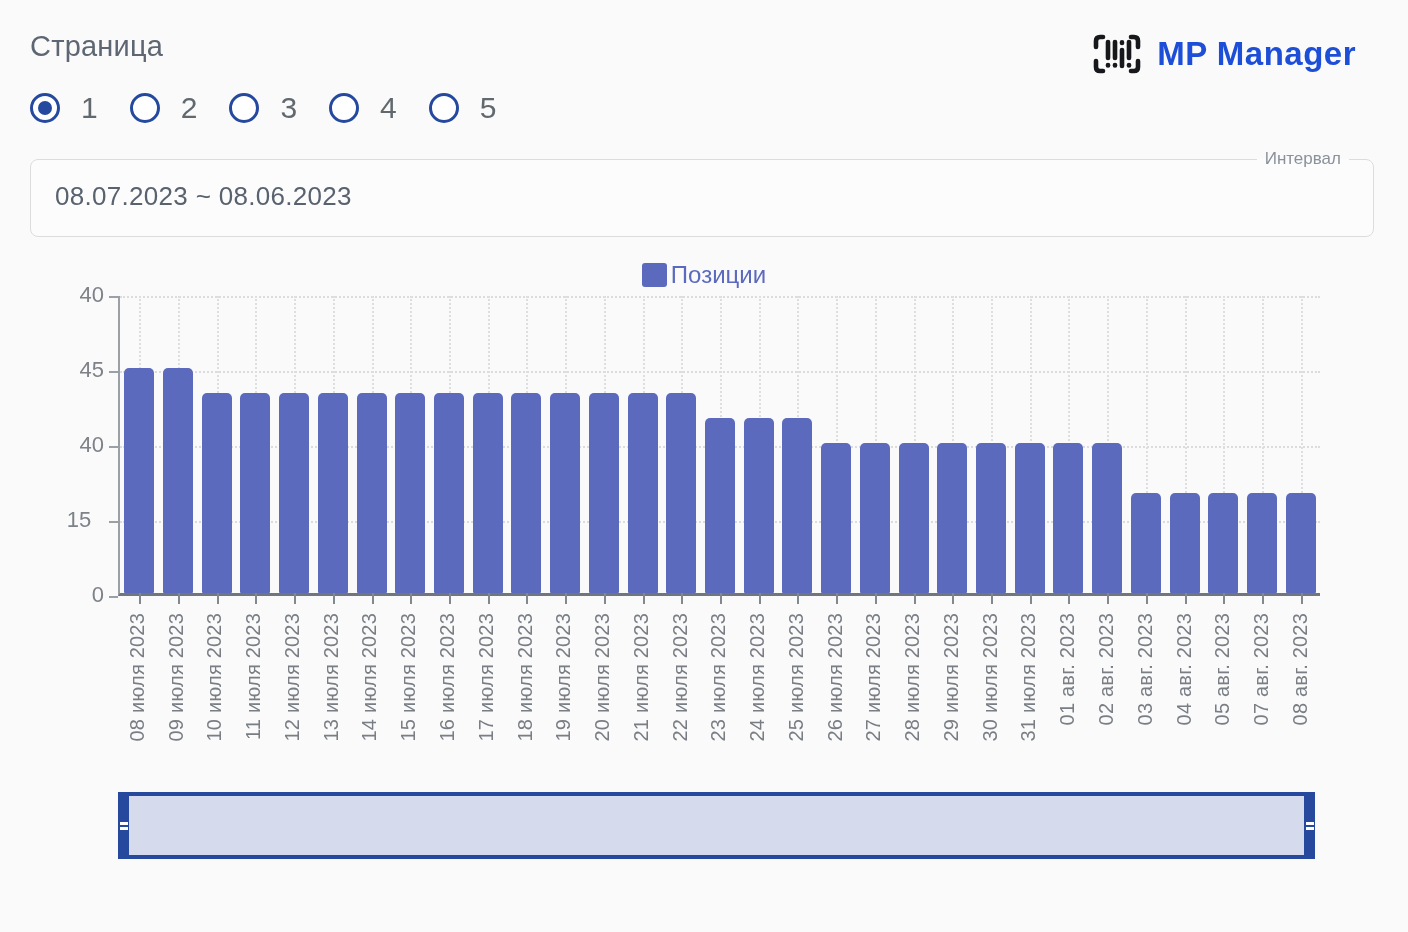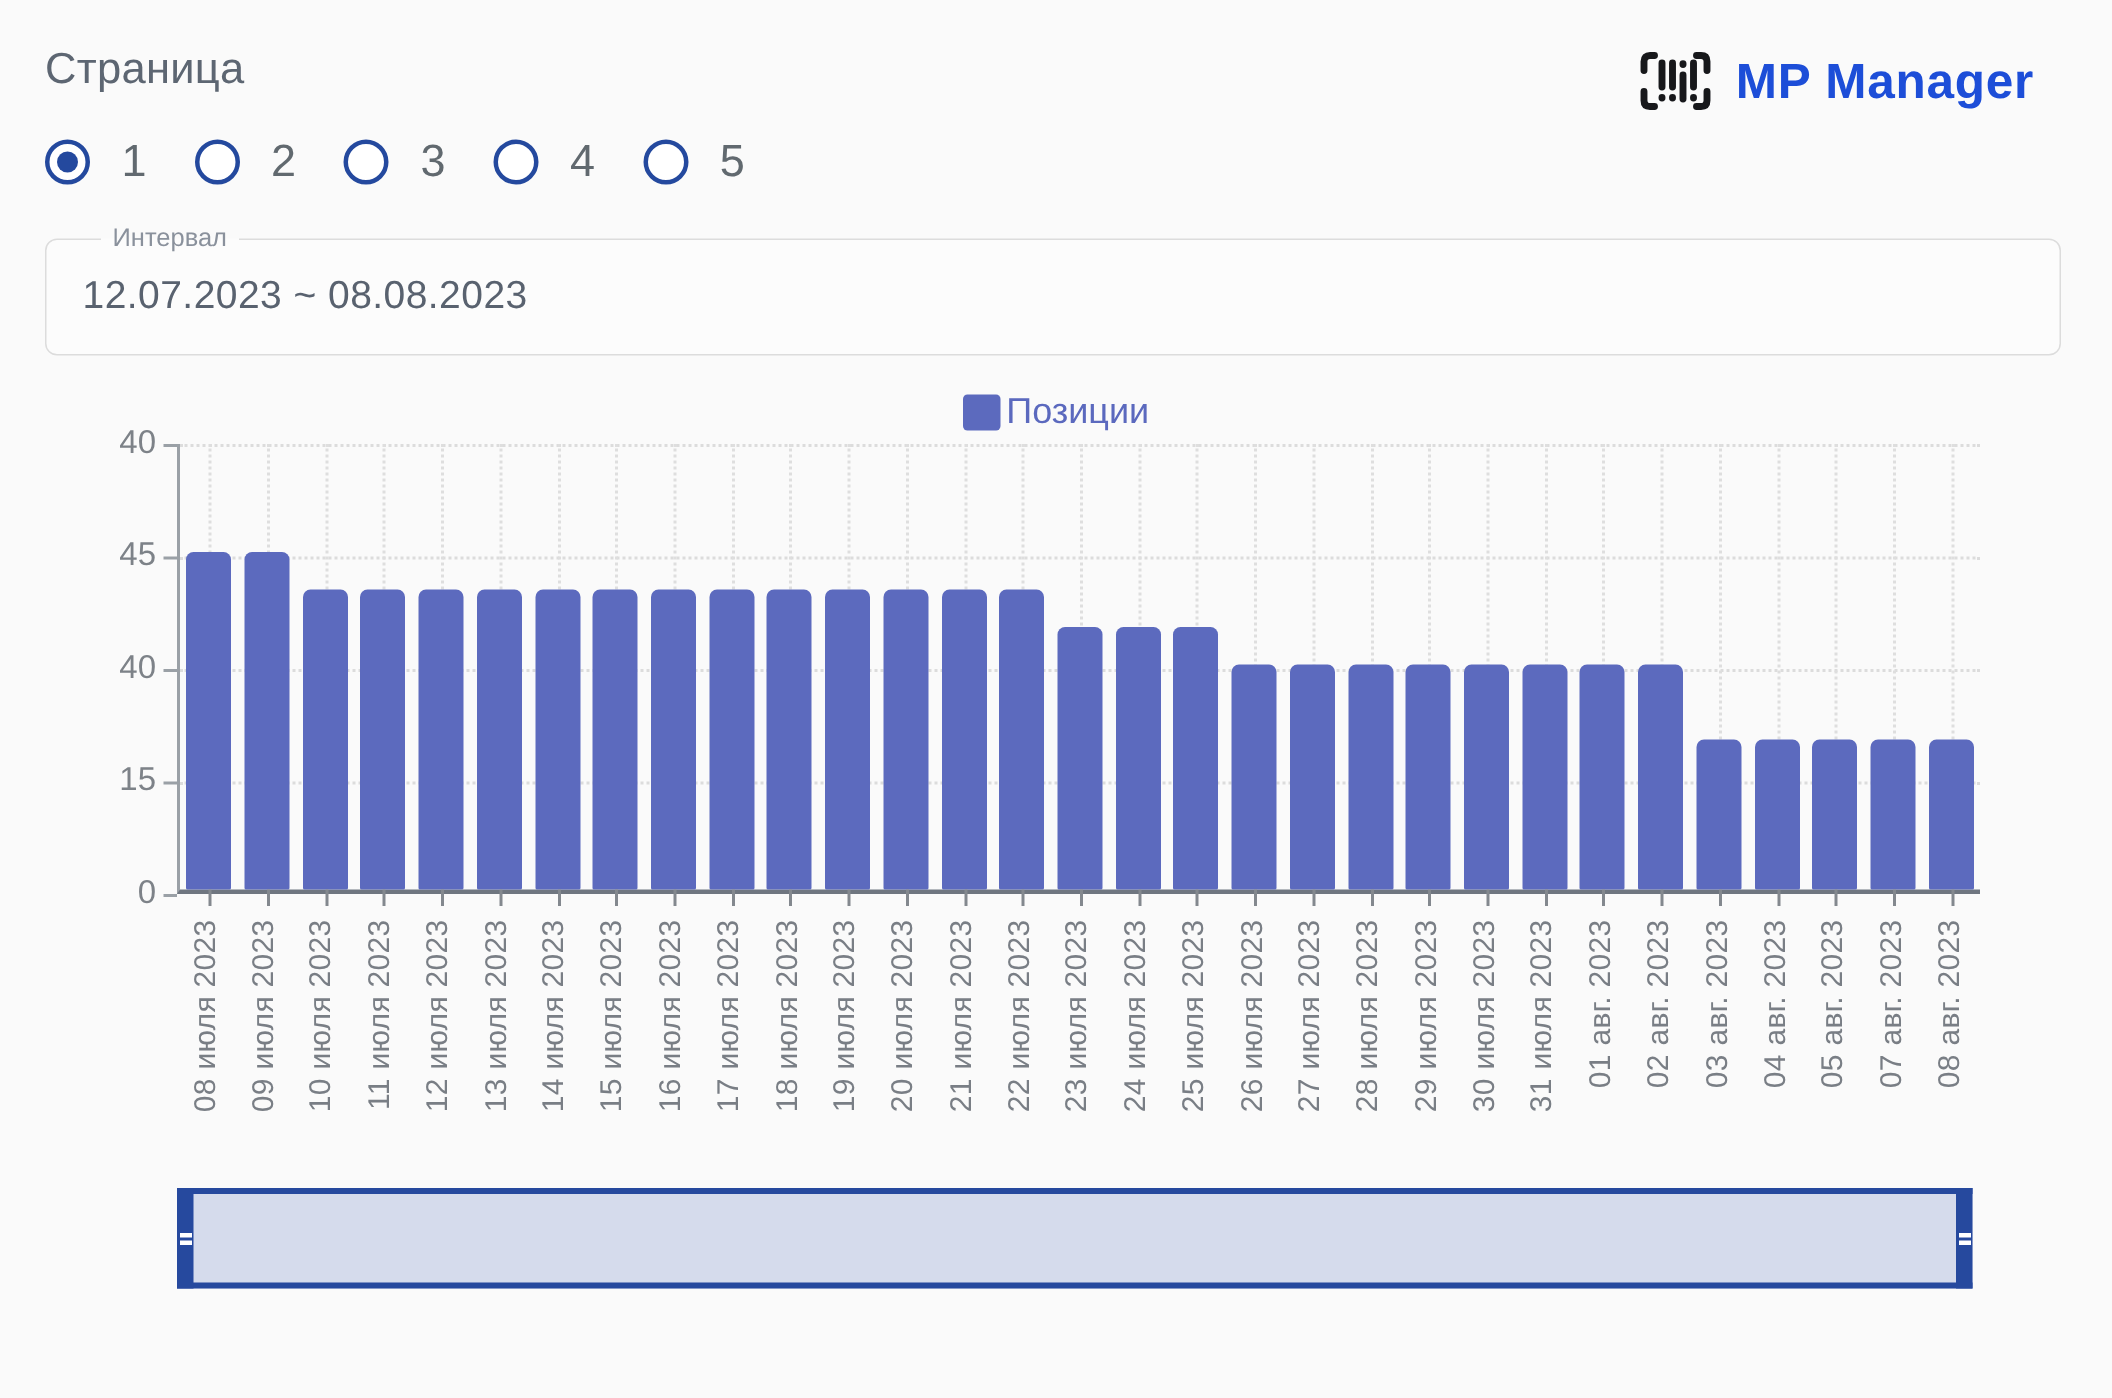--- a/index.html
+++ b/index.html
@@ -34,22 +34,22 @@
   
   .interval-field {
     margin: 24px 34px 0 30px;
     width: 1344px;
     border: 1px solid #dcdcdc; border-radius: 8px;
     background: #fcfcfc;
     padding: 12px 24px 24px 24px;
     cursor: pointer;
   }
   .interval-field legend {
-    margin-left: 12px; padding: 0 8px;
-    font-size: 17px; color: #8a919c;
+    padding: 0 8px;
+    font-size: 17px; color: #8a919c; text-align: right;
   }
   .interval-value { font-size: 26px; color: #59626f; letter-spacing: .3px; }
 
   
   .chart-legend { display: flex; justify-content: center; align-items: center; gap: 4px; margin-top: 24px; cursor: pointer; }
   .legend-swatch { width: 25px; height: 24px; border-radius: 3px; background: #5c6abe; }
   .legend-label { font-size: 24px; color: #5b69be; }
 
   .plot-area {
     position: relative;
@@ -171,34 +171,34 @@
     <div class="radio-option">
       <span class="radio-circle">
         <span class="radio-dot"></span>
       </span>
       <span class="radio-label">5</span>
     </div>
   </div>
 
 <fieldset class="interval-field">
   <legend>Интервал</legend>
-  <div class="interval-value">12.07.2023 ~ 08.08.2023</div>
+  <div class="interval-value">08.07.2023 ~ 08.06.2023</div>
 </fieldset>
 
 <div class="chart-legend">
   <span class="legend-swatch"></span>
   <span class="legend-label">Позиции</span>
 </div>
 
 <div class="plot-area" id="plot-area">
     <div class="y-tick" style="top: 300px;"></div>
     <div class="y-label" style="top: 300px;">0</div>
     <div class="gridline-h" style="top: 225px;"></div>
     <div class="y-tick" style="top: 225px;"></div>
-    <div class="y-label" style="top: 225px;">15</div>
+    <div class="y-label" style="top: 225px; text-align: center;">15</div>
     <div class="gridline-h" style="top: 150px;"></div>
     <div class="y-tick" style="top: 150px;"></div>
     <div class="y-label" style="top: 150px;">40</div>
     <div class="gridline-h" style="top: 75px;"></div>
     <div class="y-tick" style="top: 75px;"></div>
     <div class="y-label" style="top: 75px;">45</div>
     <div class="gridline-h" style="top: 0px;"></div>
     <div class="y-tick" style="top: 0px;"></div>
     <div class="y-label" style="top: 0px;">40</div>
     <div class="bar-slot" style="left: 0%; width: 3.22581%;">

